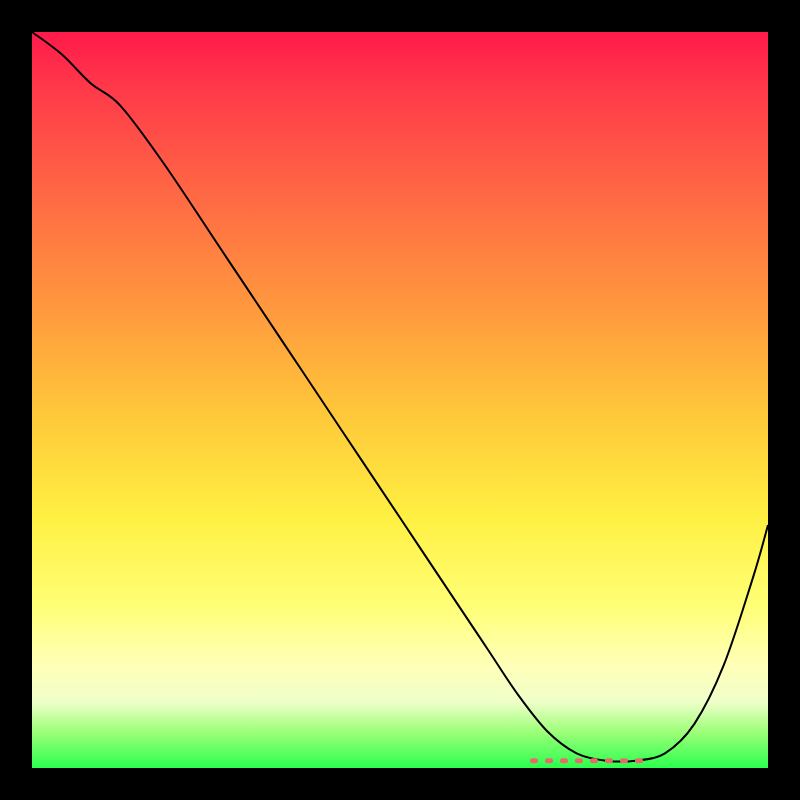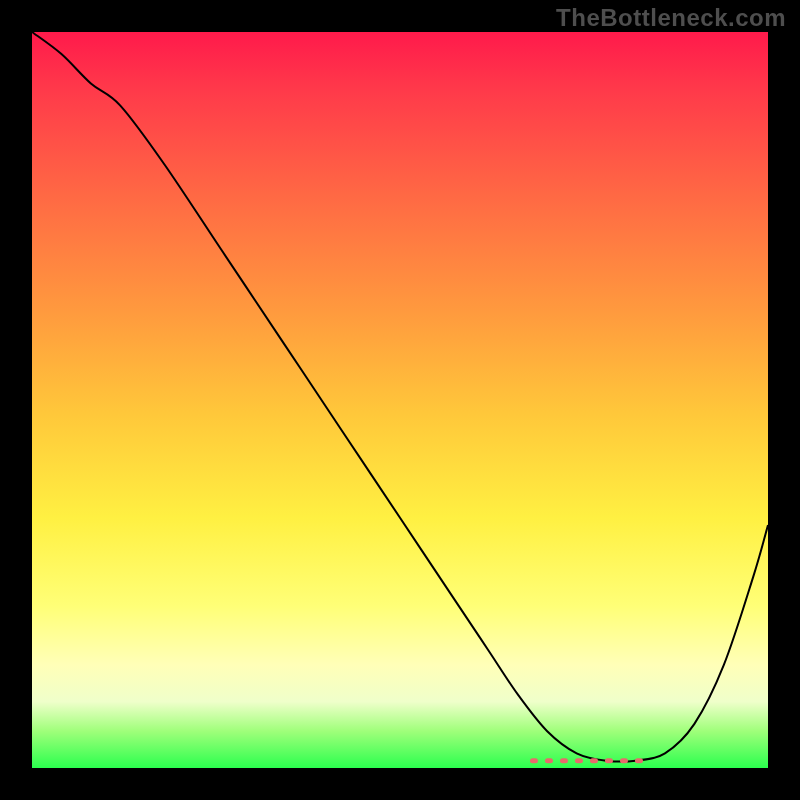--- a/index.html
+++ b/index.html
@@ -68,21 +68,20 @@
     stroke: #e76b6b; 
     stroke-width: 5;
     stroke-linecap: round;
     stroke-dasharray: 3 12;
   }
 </style>
 </head>
 <body>
 
 <div class="frame">
-  <div class="watermark">TheBottleneck.com</div>
 
   <div class="plot">
     <svg class="curve" viewBox="0 0 736 736">
       <path class="curve-main" d="M 0 0 C 4.906666666666667 3.680000000000007 19.626666666666665 13.493333333333377 29.44 22.08000000000004 C 39.25333333333334 30.666666666666707 49.06666666666667 42.933333333333316 58.88 51.51999999999998 C 68.69333333333333 60.10666666666665 76.05333333333333 60.10666666666668 88.32 73.60000000000002 C 100.58666666666666 87.09333333333336 115.30666666666666 107.94666666666667 132.48 132.48000000000002 C 149.65333333333334 157.01333333333335 171.73333333333335 191.36000000000007 191.36 220.80000000000007 C 210.98666666666668 250.24000000000007 230.61333333333334 279.68 250.24 309.12 C 269.8666666666667 338.56 289.49333333333334 368 309.12 397.44 C 328.74666666666667 426.88 348.37333333333333 456.32 368 485.76 C 387.62666666666667 515.2 412.15999999999997 552 426.88 574.08 C 441.6 596.1600000000001 446.50666666666666 603.52 456.32 618.24 C 466.1333333333333 632.96 475.9466666666667 648.9066666666666 485.76000000000005 662.4 C 495.5733333333334 675.8933333333333 505.3866666666666 689.3866666666668 515.1999999999999 699.2 C 525.0133333333332 709.0133333333333 534.8266666666666 716.3733333333333 544.64 721.28 C 554.4533333333334 726.1866666666666 564.2666666666667 727.4133333333333 574.08 728.64 C 583.8933333333334 729.8666666666667 593.7066666666667 729.8666666666667 603.52 728.64 C 613.3333333333333 727.4133333333333 623.1466666666668 727.4133333333333 632.96 721.28 C 642.7733333333333 715.1466666666666 652.5866666666667 706.5600000000001 662.4 691.84 C 672.2133333333333 677.12 682.0266666666666 657.4933333333333 691.8399999999999 632.96 C 701.6533333333332 608.4266666666667 713.92 567.9466666666667 721.28 544.64 C 728.64 521.3333333333333 733.5466666666666 501.70666666666665 736 493.12"></path>
       <path class="curve-flat" d="M 500.48 728.64 L 618.24 728.64"></path>
     </svg>
   </div>
 </div>
 
 </body></html>

